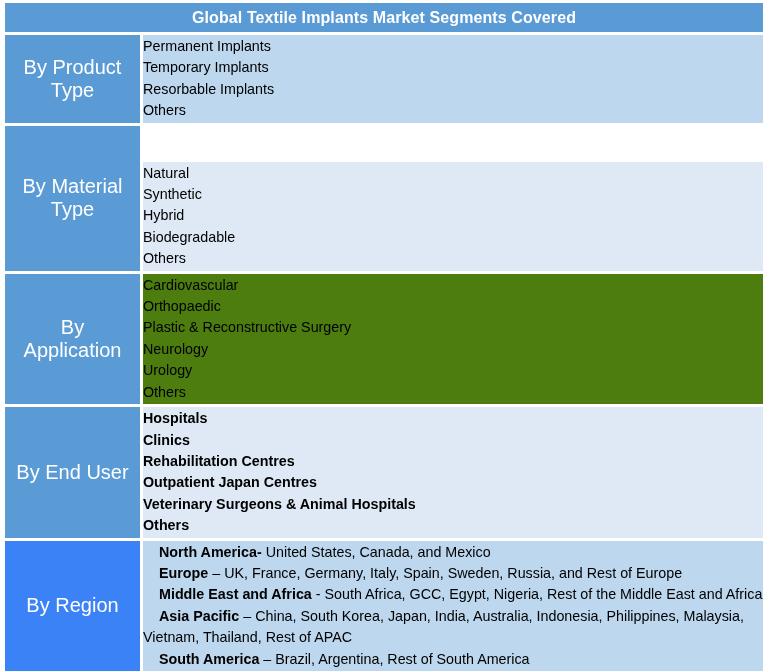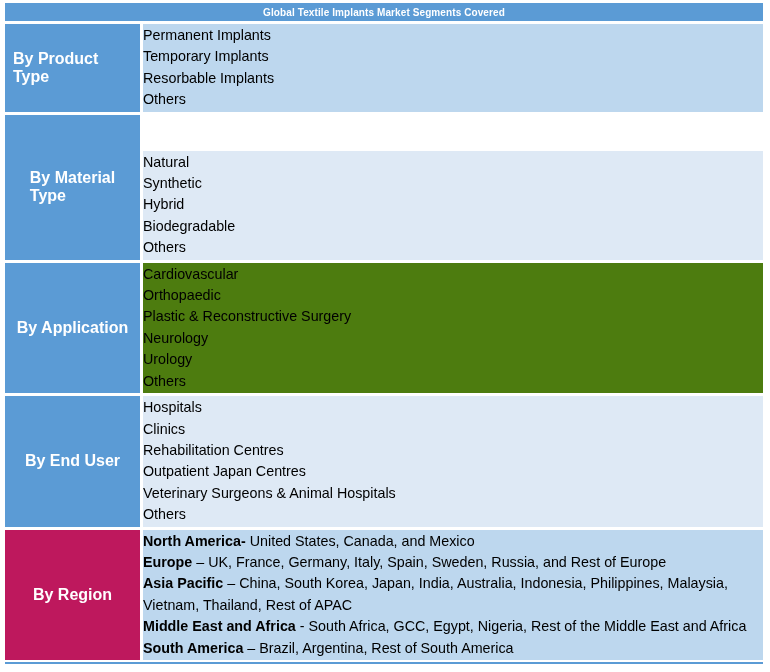--- a/index.html
+++ b/index.html
@@ -18,50 +18,50 @@
     width: 758px;
     background: #ffffff;
     display: grid;
     grid-template-columns: 135px 1fr;
     gap: 3px;
     padding-bottom: 2px;
     border-bottom: 2px solid #5B9BD5;
   }
   .header-cell {
     grid-column: 1 / span 2;
-    height: 18px;
+    height: 29px;
     display: flex;
     align-items: center;
     justify-content: center;
     color: #ffffff;
     font-weight: bold;
-    font-size: 10px;
+    font-size: 16px;
     letter-spacing: 0.1px;
   }
   .label-cell {
     display: flex;
     align-items: center;
     justify-content: center;
-    text-align: left;
+    text-align: center;
     color: #ffffff;
-    font-weight: bold;
-    font-size: 16px;
+    font-weight: normal;
+    font-size: 20px;
     white-space: pre-line;
     padding: 2px 8px;
     box-sizing: border-box;
   }
   .items-cell {
     color: #000000;
     font-size: 14.3px;
     line-height: 21.4px;
     padding: 1px 0;
     box-sizing: border-box;
   }
   .item-line { white-space: normal; }
-  .item-line b { font-weight: bold; }
+  .item-line b { font-weight: bold; margin-left: 16px; }
 </style>
 </head>
 <body>
 
 <div class="table-wrap" style="border-bottom-color: rgb(91, 155, 213);">
   <div class="header-cell" style="background: rgb(91, 155, 213); color: rgb(255, 255, 255);">Global Textile Implants Market Segments Covered</div>
 
 <div class="label-cell" style="background: rgb(91, 155, 213); color: rgb(255, 255, 255);">By Product Type</div>
     <div class="items-cell" style="background: rgb(189, 215, 238); color: rgb(0, 0, 0);">
       <div class="item-line">Permanent Implants</div>
@@ -81,29 +81,29 @@
     <div class="label-cell" style="background: rgb(91, 155, 213); color: rgb(255, 255, 255);">By Application</div>
     <div class="items-cell" style="background: #4d7c0f; color: rgb(0, 0, 0);">
       <div class="item-line">Cardiovascular</div>
       <div class="item-line">Orthopaedic</div>
       <div class="item-line">Plastic &amp; Reconstructive Surgery</div>
       <div class="item-line">Neurology</div>
       <div class="item-line">Urology</div>
       <div class="item-line">Others</div>
     </div>
     <div class="label-cell" style="background: rgb(91, 155, 213); color: rgb(255, 255, 255);">By End User</div>
-    <div class="items-cell" style="background: rgb(222, 233, 245); color: rgb(0, 0, 0);">
+    <div class="items-cell" style="background: rgb(222, 233, 245); color: rgb(0, 0, 0); font-weight: bold;">
       <div class="item-line">Hospitals</div>
       <div class="item-line">Clinics</div>
       <div class="item-line">Rehabilitation Centres</div>
       <div class="item-line">Outpatient Japan Centres</div>
       <div class="item-line">Veterinary Surgeons &amp; Animal Hospitals</div>
       <div class="item-line">Others</div>
     </div>
-    <div class="label-cell" style="background: #be185d; color: rgb(255, 255, 255);">By Region</div>
+    <div class="label-cell" style="background: #3b82f6; color: rgb(255, 255, 255);">By Region</div>
     <div class="items-cell" style="background: rgb(189, 215, 238); color: rgb(0, 0, 0);">
       <div class="item-line"><b>North America-</b> United States, Canada, and Mexico</div>
       <div class="item-line"><b>Europe</b> – UK, France, Germany, Italy, Spain, Sweden, Russia, and Rest of Europe</div>
+      <div class="item-line"><b>Middle East and Africa</b> - South Africa, GCC, Egypt, Nigeria, Rest of the Middle East and Africa</div>
       <div class="item-line"><b>Asia Pacific</b> – China, South Korea, Japan, India, Australia, Indonesia, Philippines, Malaysia, Vietnam, Thailand, Rest of APAC</div>
-      <div class="item-line"><b>Middle East and Africa</b> - South Africa, GCC, Egypt, Nigeria, Rest of the Middle East and Africa</div>
       <div class="item-line"><b>South America</b> – Brazil, Argentina, Rest of South America</div>
     </div>
   </div>
 
 </body></html>

